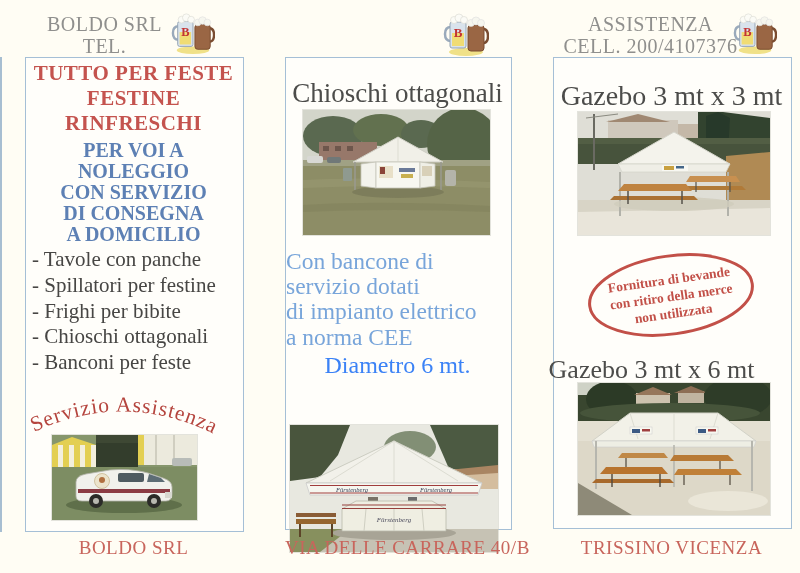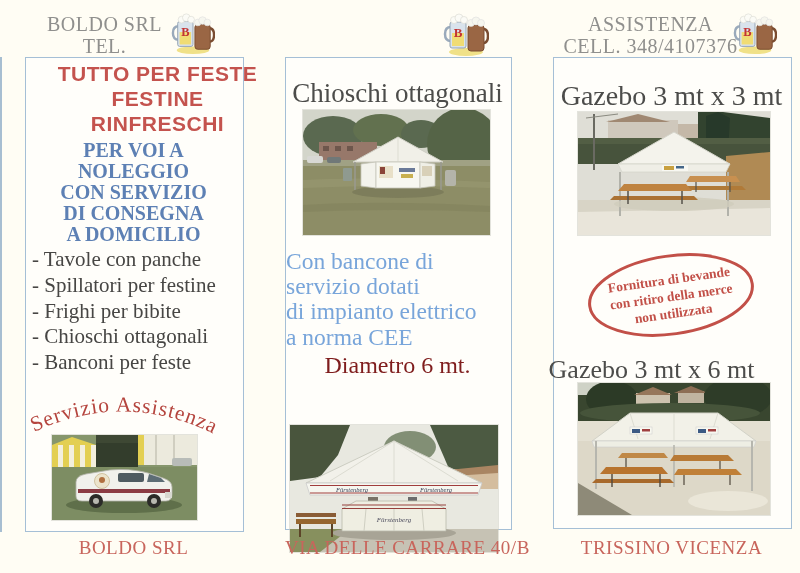--- a/index.html
+++ b/index.html
@@ -1,45 +1,45 @@
 <!DOCTYPE html>
 <html><head>
 <meta charset="utf-8">
 <style>
   html,body{margin:0;padding:0;}
   body{width:800px;height:573px;background:#fffdf4;font-family:"Liberation Serif","DejaVu Serif",serif;overflow:hidden;}
   .sheet{position:relative;width:800px;height:573px;background:#fffdf4;overflow:hidden;}
   .abs{position:absolute;}
   .panel{position:absolute;border:1px solid #a5bfd6;background:#fffefa;}
   .hdr-text{color:#8f8f8d;font-size:20px;line-height:22px;text-align:center;letter-spacing:.5px;}
-  .red-head{color:#c4534e;font-family:Liberation Sans, sans-serif;font-weight:bold;font-size:21px;line-height:25px;text-align:center;letter-spacing:.5px;padding-left:24px;}
+  .red-head{color:#c4534e;font-family:Liberation Serif, serif;font-weight:bold;font-size:21px;line-height:25px;text-align:center;letter-spacing:.5px;}
   .blue-head{color:#5d80b4;font-weight:bold;font-size:20px;line-height:21px;text-align:center;}
   .list-item{color:#474644;font-size:21px;line-height:25.8px;text-align:left;white-space:nowrap;}
   .panel-title{color:#4c4c4a;font-size:27px;text-align:center;white-space:nowrap;}
   .blue-body{color:#78a5da;font-size:23.5px;line-height:25.2px;text-align:left;}
-  .gray-body{color:#7f1d1d;font-size:24px;text-align:center;}
+  .gray-body{color:#3b82f6;font-size:24px;text-align:center;}
   .footer-label{color:#c8655c;font-size:19px;letter-spacing:.5px;text-align:center;white-space:nowrap;}
   .photo{position:absolute;box-shadow:0 0 0 1px rgba(200,200,190,.5);}
   svg{display:block;}
 </style>
 </head>
 <body>
 
 <div class="sheet">
 
   <div class="abs" style="left:0;top:57px;width:2px;height:475px;background:#8aa8c6;opacity:.75;"></div>
 
   <div class="abs hdr-text" style="left:27px;top:13px;width:155px;">
     <div>BOLDO SRL</div>
     <div>TEL. 0445/962038</div>
   </div>
 
   <div class="abs hdr-text" style="left:558px;top:13px;width:185px;">
     <div>ASSISTENZA</div>
-    <div>CELL. 348/4107376</div>
+    <div>CELL. 200/4107376</div>
   </div>
 
   <div class="abs" style="left:171px;top:10px;">
     <svg width="44" height="46" viewBox="0 0 46 46">
       <ellipse cx="23" cy="41" rx="17" ry="4" fill="#f0e188"></ellipse>
       <path d="M8,16 Q2,16 2,23 Q2,30 8,30" fill="none" stroke="#9aaabb" stroke-width="2.5"></path>
       <rect x="7" y="11" width="16" height="26" rx="2" fill="#d9e3ec" stroke="#93a3b3" stroke-width="1"></rect>
       <rect x="9" y="22" width="12" height="13" fill="#f0dc74"></rect>
       <circle cx="11" cy="9" r="3.5" fill="#fbfbf6" stroke="#d8d8d0" stroke-width=".6"></circle>
       <circle cx="16" cy="7" r="4" fill="#fbfbf6" stroke="#d8d8d0" stroke-width=".6"></circle>

